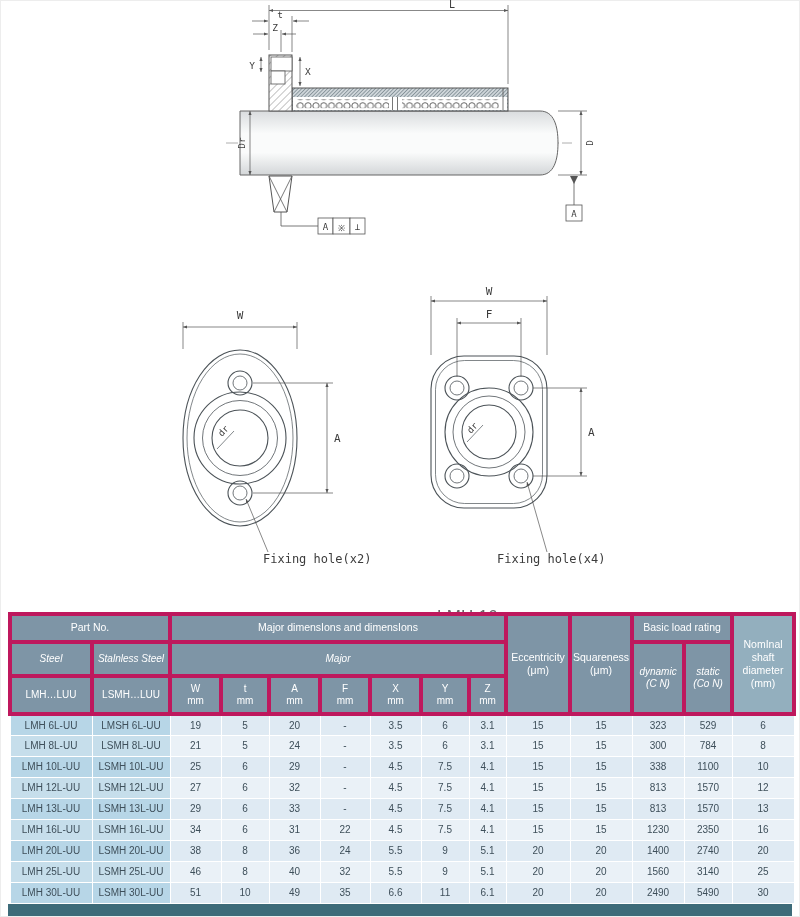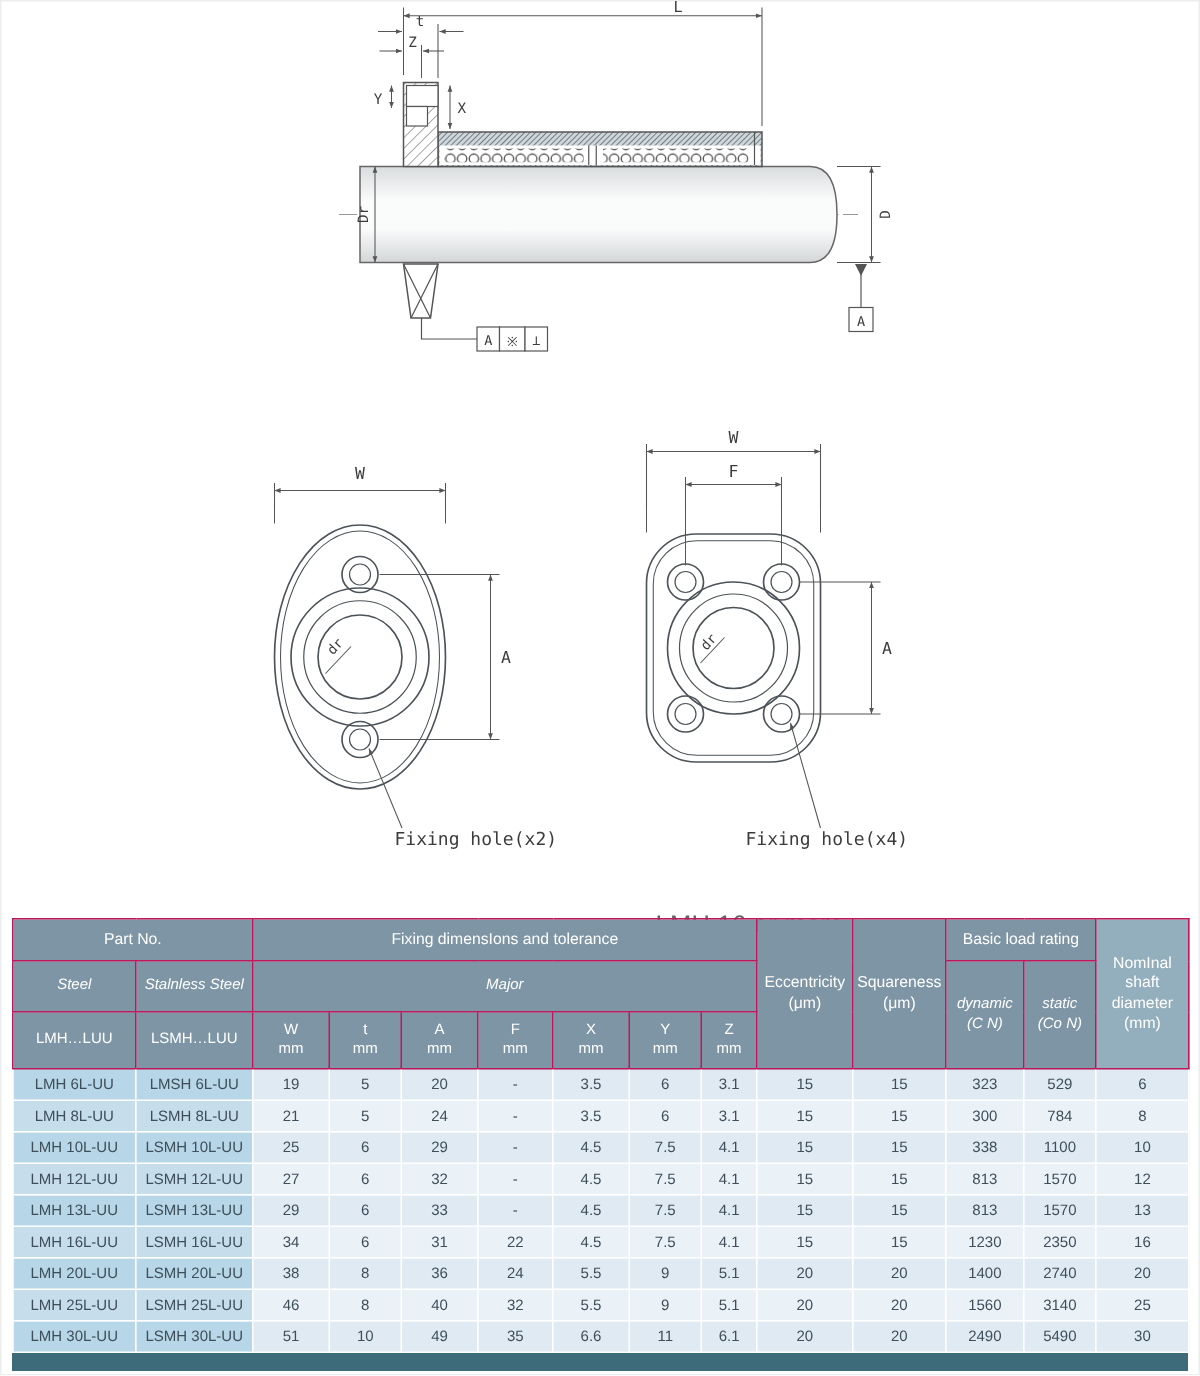--- a/index.html
+++ b/index.html
@@ -19,21 +19,21 @@
     position:absolute; font-size:17px; color:#636363; letter-spacing:0.2px;
   }
   .caption-left  { left:197px; top:576px;margin-top:40px; }
   .caption-right { left:437px; top:607px; }
 
   
   .table-wrap { position:absolute; top:612px; left:8px; width:784px; }
   table { border-collapse:collapse; table-layout:fixed; width:784px; }
   th {
     background:#7e95a6; color:#fff; font-weight:400; font-size:10px;
-    border:1px solid #be185d; text-align:center; vertical-align:middle;
+    border:4px solid #be185d; text-align:center; vertical-align:middle;
     padding:0 1px; line-height:1.25;
   }
   tr.h1 th { height:28px; font-size:10.5px; }
   tr.h2 th { height:34px;font-style:italic; }
   tr.h3 th { height:38px; }
   th.multi { white-space:pre-line; }
   th.nominal { background:#93afbe; }
   td {
     border:1px solid #fff; height:21px; text-align:center; vertical-align:middle;
     font-size:10px; color:#3e4f5a; padding:0 1px;
@@ -253,21 +253,21 @@
           <col style="width:37px">
         <col style="width:64px">
           <col style="width:62px">
         <col style="width:52px">
           <col style="width:48px">
           <col style="width:62px">
       </colgroup>
       <thead>
         <tr class="h1">
           <th colspan="2">Part No.</th>
-          <th colspan="7">Fixing dimensIons and tolerance</th>
+          <th colspan="7">Major dimensIons and dimensIons</th>
           <th rowspan="3" class="multi">Eccentricity
 (μm)</th>
           <th rowspan="3" class="multi">Squareness
 (μm)</th>
           <th colspan="2">Basic load rating</th>
           <th rowspan="3" class="multi nominal">NomInal
 shaft
 diameter
 (mm)</th>
         </tr>

